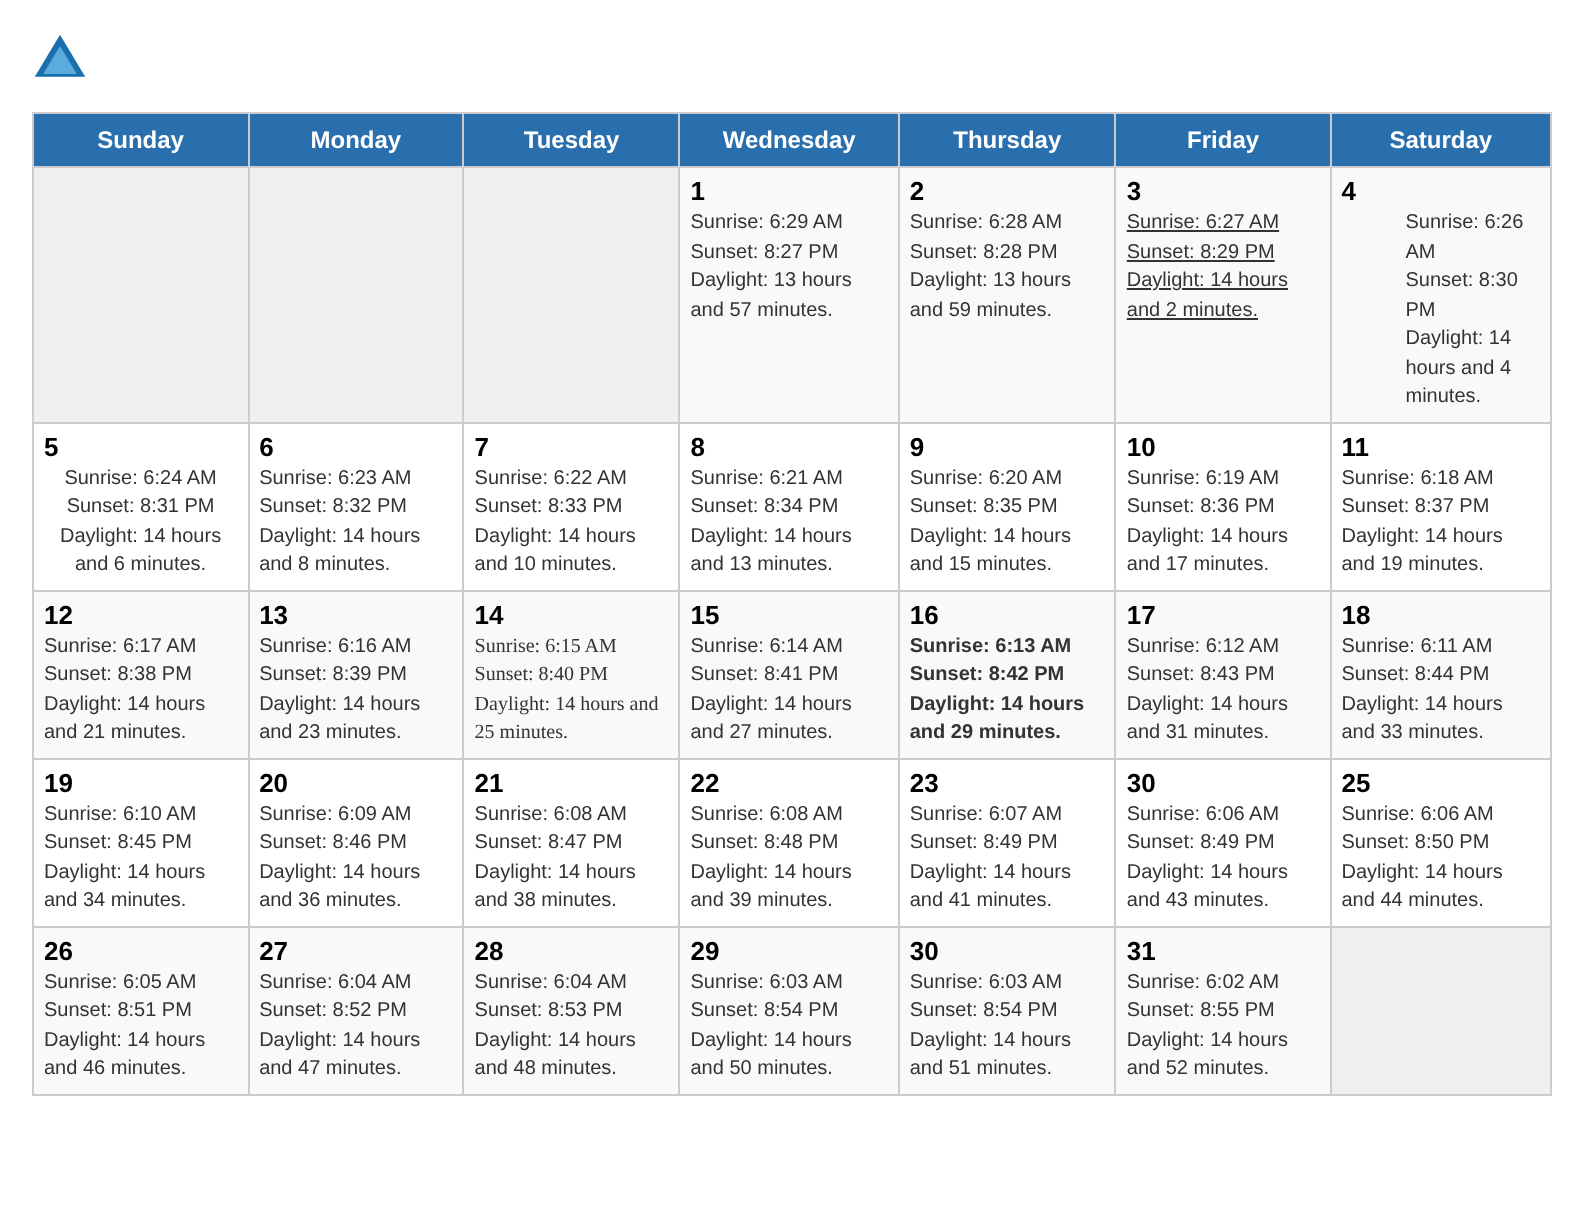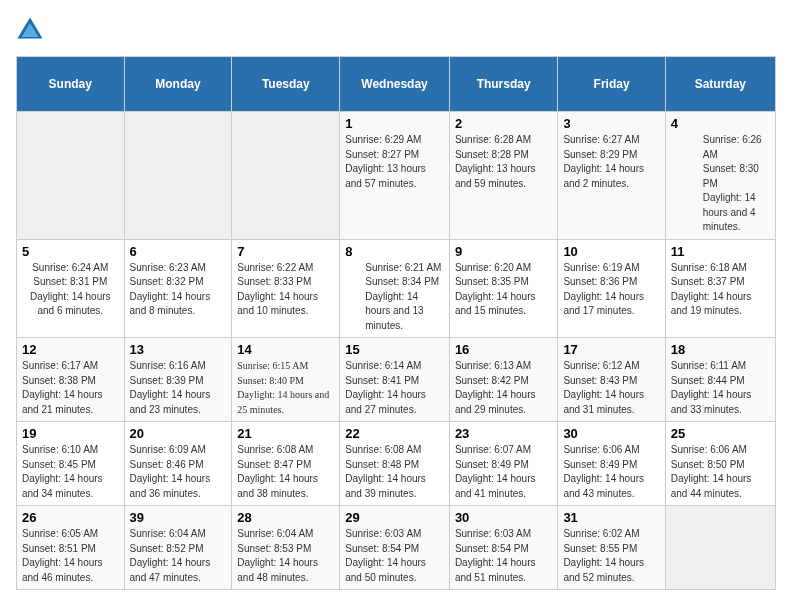--- a/index.html
+++ b/index.html
@@ -54,21 +54,21 @@
     }
     table {
       width: 100%;
       border-collapse: collapse;
       font-size: 10.5px;
     }
     thead tr th {
       background-color: #2a6fad;
       color: #fff;
       text-align: center;
-      padding: 20px 4px;
+      padding: 6px 4px;
       font-size: 12px;
       font-weight: bold;
       border: 1px solid #ccc;
     }
     tbody tr td {
       border: 1px solid #ccc;
       vertical-align: top;
       padding: 4px 5px;
       width: 113px;
       min-height: 80px;
@@ -139,21 +139,21 @@
 Daylight: 13 hours and 57 minutes.</div>
         </td>
         <td>
           <span class="day-num">2</span>
           <div class="day-info" style="white-space: pre-line;">Sunrise: 6:28 AM
 Sunset: 8:28 PM
 Daylight: 13 hours and 59 minutes.</div>
         </td>
         <td>
           <span class="day-num">3</span>
-          <div class="day-info" style="white-space: pre-line;">Sunrise: 6:27 AM
+          <div class="day-info" style="white-space: pre-line; text-decoration: underline;">Sunrise: 6:27 AM
 Sunset: 8:29 PM
 Daylight: 14 hours and 2 minutes.</div>
         </td>
         <td>
           <span class="day-num">4</span>
           <div class="day-info" style="white-space: pre-line; margin-left: 32px;">Sunrise: 6:26 AM
 Sunset: 8:30 PM
 Daylight: 14 hours and 4 minutes.</div>
         </td>
       </tr>
@@ -171,21 +171,21 @@
 Daylight: 14 hours and 8 minutes.</div>
         </td>
         <td>
           <span class="day-num">7</span>
           <div class="day-info" style="white-space: pre-line;">Sunrise: 6:22 AM
 Sunset: 8:33 PM
 Daylight: 14 hours and 10 minutes.</div>
         </td>
         <td>
           <span class="day-num">8</span>
-          <div class="day-info" style="white-space: pre-line; margin-left: 20px;">Sunrise: 6:21 AM
+          <div class="day-info" style="white-space: pre-line;">Sunrise: 6:21 AM
 Sunset: 8:34 PM
 Daylight: 14 hours and 13 minutes.</div>
         </td>
         <td>
           <span class="day-num">9</span>
           <div class="day-info" style="white-space: pre-line;">Sunrise: 6:20 AM
 Sunset: 8:35 PM
 Daylight: 14 hours and 15 minutes.</div>
         </td>
         <td>
@@ -221,21 +221,21 @@
 Daylight: 14 hours and 25 minutes.</div>
         </td>
         <td>
           <span class="day-num">15</span>
           <div class="day-info" style="white-space: pre-line;">Sunrise: 6:14 AM
 Sunset: 8:41 PM
 Daylight: 14 hours and 27 minutes.</div>
         </td>
         <td>
           <span class="day-num">16</span>
-          <div class="day-info" style="white-space: pre-line;">Sunrise: 6:13 AM
+          <div class="day-info" style="white-space: pre-line; font-weight: bold;">Sunrise: 6:13 AM
 Sunset: 8:42 PM
 Daylight: 14 hours and 29 minutes.</div>
         </td>
         <td>
           <span class="day-num">17</span>
           <div class="day-info" style="white-space: pre-line;">Sunrise: 6:12 AM
 Sunset: 8:43 PM
 Daylight: 14 hours and 31 minutes.</div>
         </td>
         <td>
@@ -290,21 +290,21 @@
         </td>
       </tr>
       <tr>
         <td>
           <span class="day-num">26</span>
           <div class="day-info" style="white-space: pre-line;">Sunrise: 6:05 AM
 Sunset: 8:51 PM
 Daylight: 14 hours and 46 minutes.</div>
         </td>
         <td>
-          <span class="day-num">39</span>
+          <span class="day-num">27</span>
           <div class="day-info" style="white-space: pre-line;">Sunrise: 6:04 AM
 Sunset: 8:52 PM
 Daylight: 14 hours and 47 minutes.</div>
         </td>
         <td>
           <span class="day-num">28</span>
           <div class="day-info" style="white-space: pre-line;">Sunrise: 6:04 AM
 Sunset: 8:53 PM
 Daylight: 14 hours and 48 minutes.</div>
         </td>

